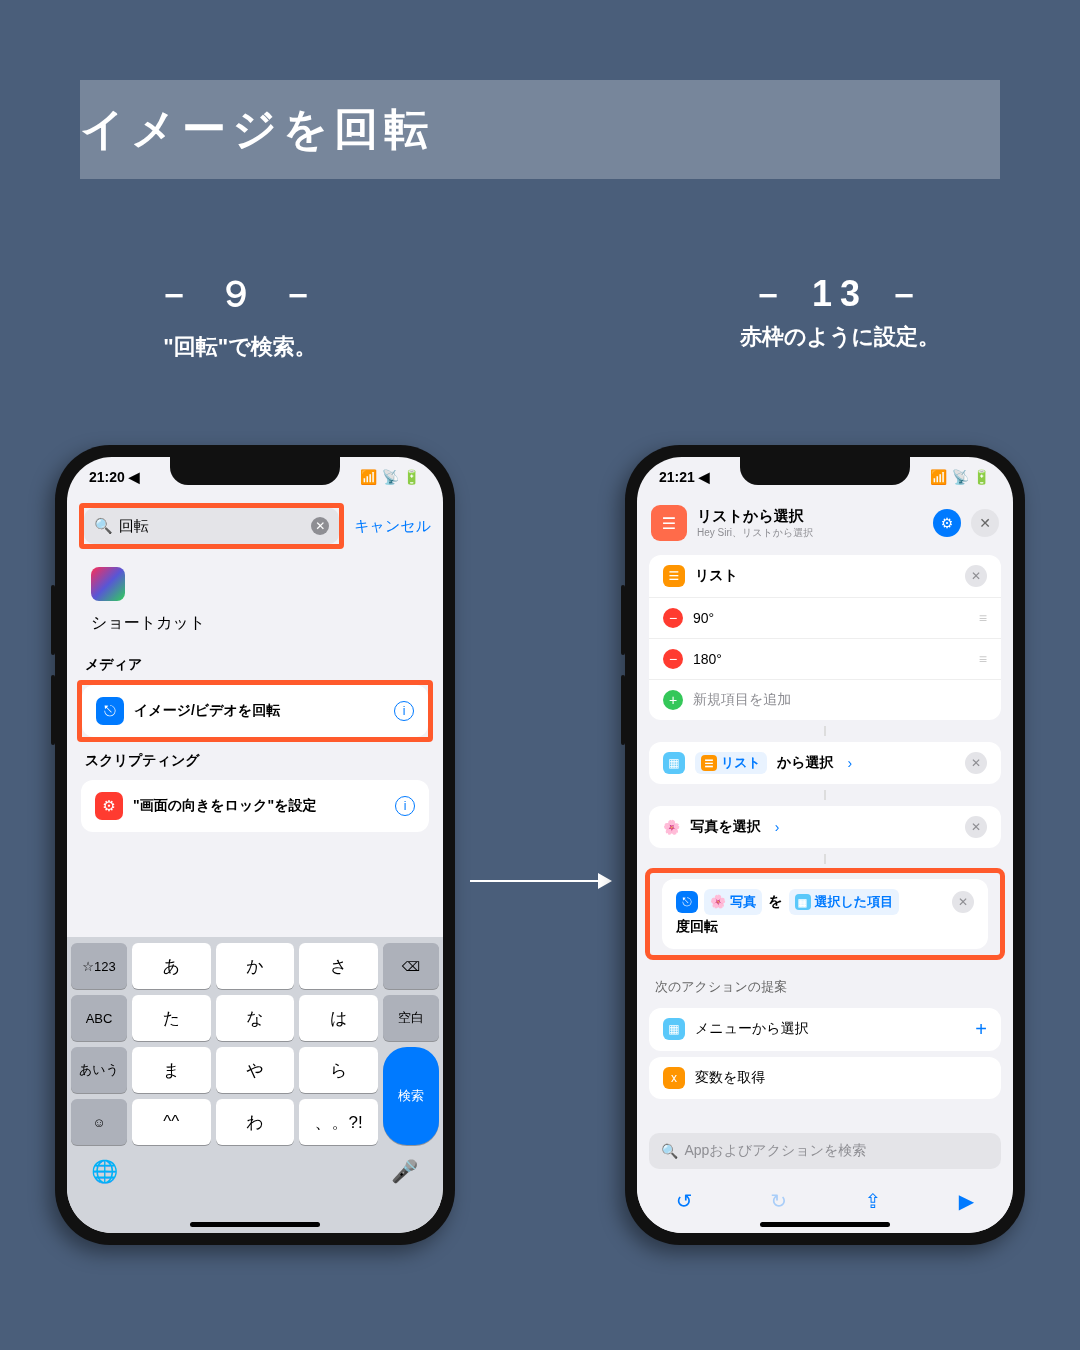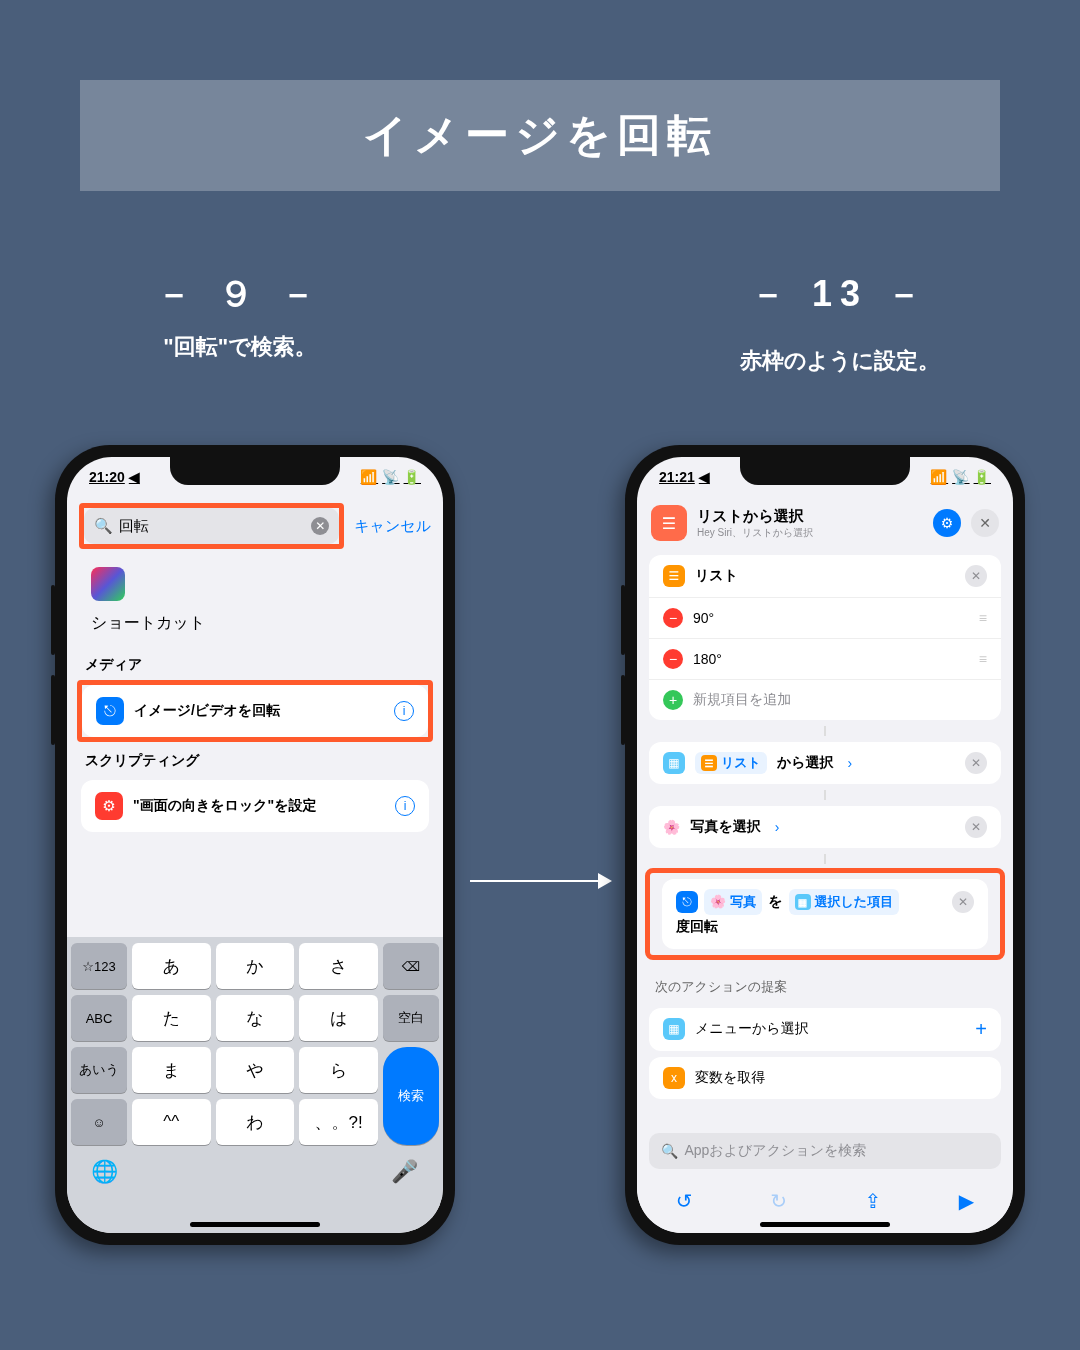--- a/index.html
+++ b/index.html
@@ -9,25 +9,25 @@
     background: #4a5e7a;
     font-family: -apple-system, BlinkMacSystemFont, "Hiragino Sans", sans-serif;
     position: relative;
     overflow: hidden;
   }
   .title-banner {
     position: absolute;
     top: 80px;
     left: 80px;
     right: 80px;
-    height: 111px;
+    height: 99px;
     background: rgba(255,255,255,0.25);
     display: flex;
     align-items: center;
-    justify-content: center;
+    justify-content: flex-start;
     font-size: 44px;
     font-weight: 700;
     color: #fff;
     letter-spacing: 6px;
   }
   .step-label {
     position: absolute;
     color: #fff;
     font-size: 36px;
     font-weight: 700;
@@ -40,21 +40,21 @@
   .step-caption {
     position: absolute;
     color: #fff;
     font-size: 22px;
     font-weight: 600;
     text-align: center;
     width: 400px;
     line-height: 1.5;
   }
   .step-caption.left { left: 40px; top: 330px; }
-  .step-caption.right { right: 40px; top: 344px; }
+  .step-caption.right { right: 40px; top: 320px; }
 
   .phone {
     position: absolute;
     width: 400px;
     height: 800px;
     background: #111;
     border-radius: 55px;
     padding: 12px;
     box-shadow: -6px 8px 20px rgba(0,0,0,0.4);
   }
@@ -89,21 +89,20 @@
   }
   .status-bar {
     height: 40px;
     display: flex;
     justify-content: space-between;
     align-items: center;
     padding: 0 22px;
     font-size: 14px;
     font-weight: 600;
     color: #000;
-    text-decoration: underline;
   }
   .status-left { display: flex; align-items: center; gap: 4px; }
   .status-right { display: flex; align-items: center; gap: 4px; }
   .home-indicator {
     position: absolute;
     bottom: 6px;
     left: 50%;
     transform: translateX(-50%);
     width: 130px;
     height: 5px;

